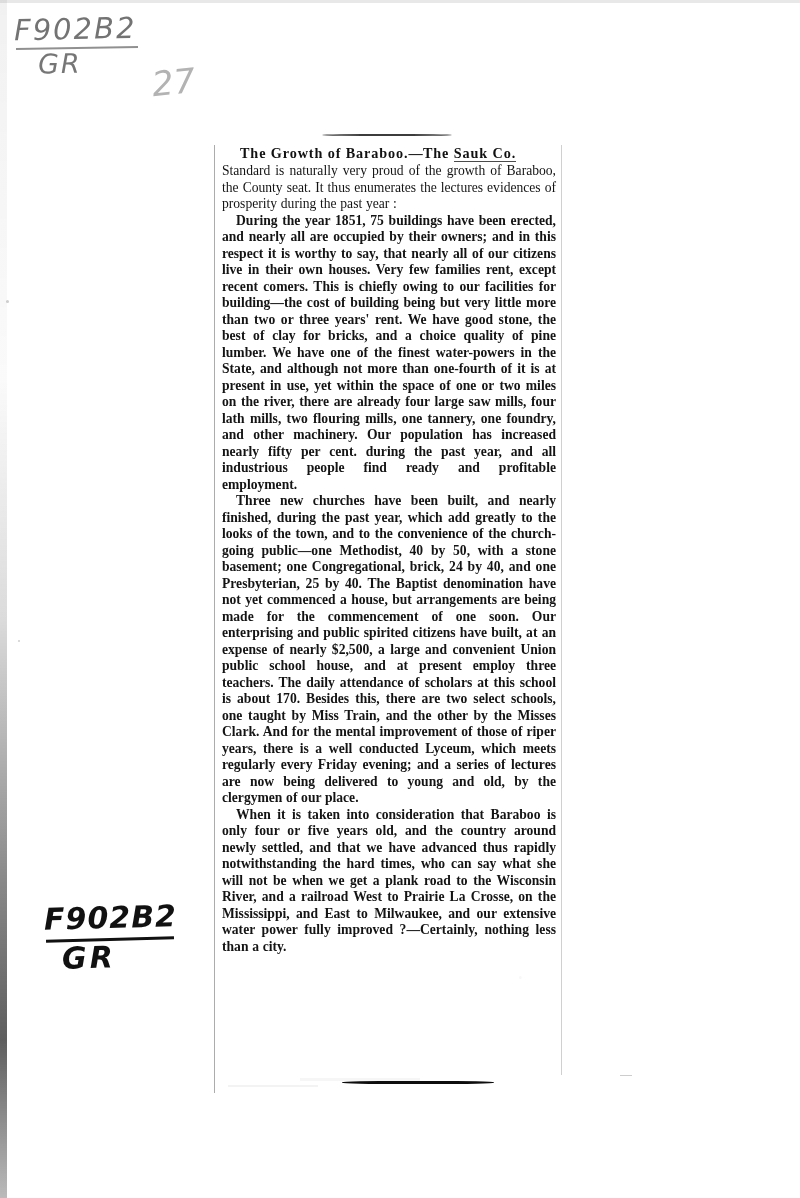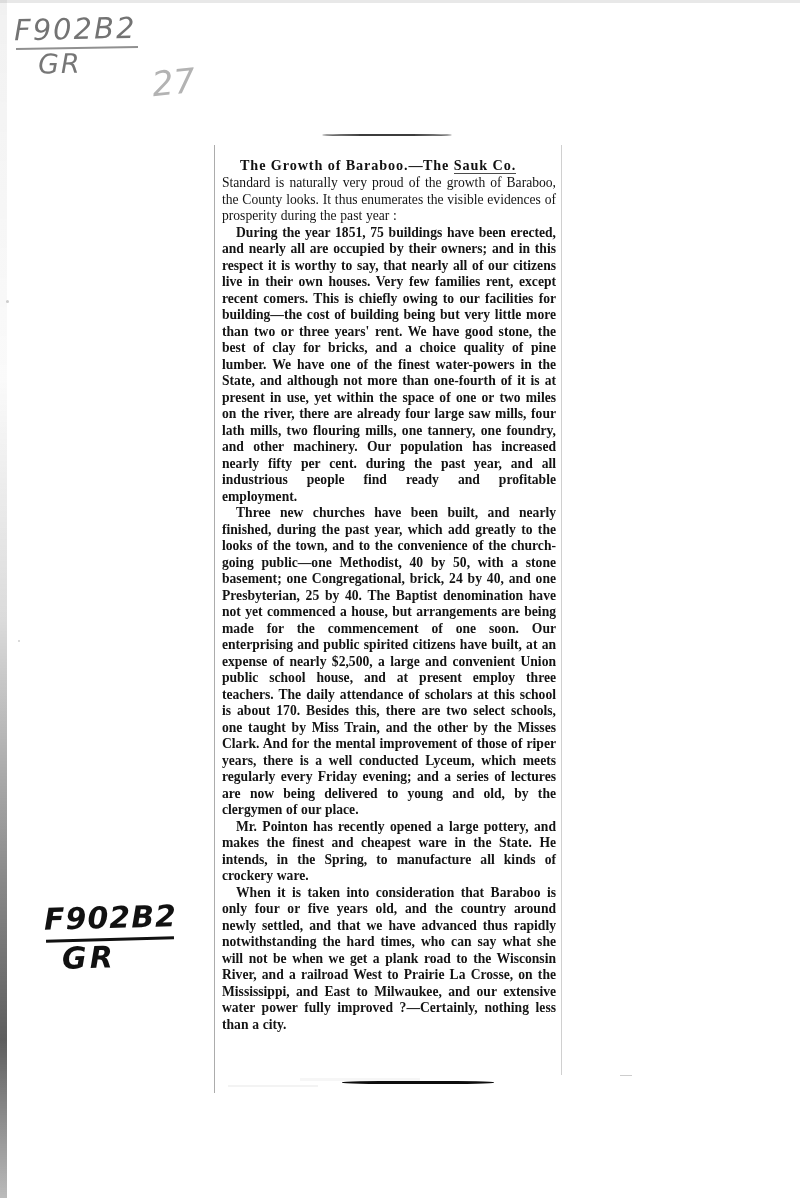--- a/index.html
+++ b/index.html
@@ -168,21 +168,20 @@
     height: 3px;
     background: #0d0d0d;
     border-radius: 40%;
   }
 
   .column {
     position: absolute;
     left: 8px;
     top: 14px;
     width: 334px;
-    margin-top: 12px;
   }
 
   .headline-line {
     font-size: 14.2px;
     font-weight: 700;
     letter-spacing: 0.9px;
     line-height: 17px;
     color: #111111;
     margin: 0 0 1px 0;
     padding-left: 18px;
@@ -257,24 +256,23 @@
     <div class="clip-border-right"></div>
 
     <div class="rule-top"></div>
 
     <div class="column">
 
       <div class="headline-line">
         <span>The Growth of Baraboo.</span><span class="dash-src">—</span><span>The </span><span class="src-name">Sauk Co.</span>
       </div>
 
-      <p class="body">Standard is naturally very proud of the growth of Baraboo, the County looks.  It thus enumerates the visible evidences of prosperity during the past year :</p>
+      <p class="body">Standard is naturally very proud of the growth of Baraboo, the County seat.  It thus enumerates the lectures evidences of prosperity during the past year :</p>
       <p class="body indent">During the year 1851, 75 buildings have been erected, and nearly all are occupied by their owners; and in this respect it is worthy to say, that nearly all of our citizens live in their own houses.  Very few families rent, except recent comers.  This is chiefly owing to our facilities for building—the cost of building being but very little more than two or three years' rent. We have good stone, the best of clay for bricks, and a choice quality of pine lumber.  We have one of the finest water-powers in the State, and although not more than one-fourth of it is at present in use, yet within the space of one or two miles on the river, there are already four large saw mills, four lath mills, two flouring mills, one tannery, one foundry, and other machinery.  Our population has increased nearly fifty per cent. during the past year, and all industrious people find ready and profitable employment.</p>
       <p class="body indent">Three new churches have been built, and nearly finished, during the past year, which add greatly to the looks of the town, and to the convenience of the church-going public—one Methodist, 40 by 50, with a stone basement; one Congregational, brick, 24 by 40, and one Presbyterian, 25 by 40.  The Baptist denomination have not yet commenced a house, but arrangements are being made for the commencement of one soon.  Our enterprising and public spirited citizens have built, at an expense of nearly $2,500, a large and convenient Union public school house, and at present employ three teachers.  The daily attendance of scholars at this school is about 170.  Besides this, there are two select schools, one taught by Miss Train, and the other by the Misses Clark.  And for the mental improvement of those of riper years, there is a well conducted Lyceum, which meets regularly every Friday evening; and a series of lectures are now being delivered to young and old, by the clergymen of our place.</p>
-      <p class="body indent">Mr. Pointon has recently opened a large pottery, and makes the finest and cheapest ware in the State.  He intends, in the Spring, to manufacture all kinds of crockery ware.</p>
       <p class="body indent">When it is taken into consideration that Baraboo is only four or five years old, and the country around newly settled, and that we have advanced thus rapidly notwithstanding the hard times, who can say what she will not be when we get a plank road to the Wisconsin River, and a railroad West to Prairie La Crosse, on the Mississippi, and East to Milwaukee, and our extensive water power fully improved ?—Certainly, nothing less than a city.</p>
 
     </div>
 
     <div class="rule-bottom"></div>
     <div class="scan-noise"></div>
   </div>
 
 </div>
 

